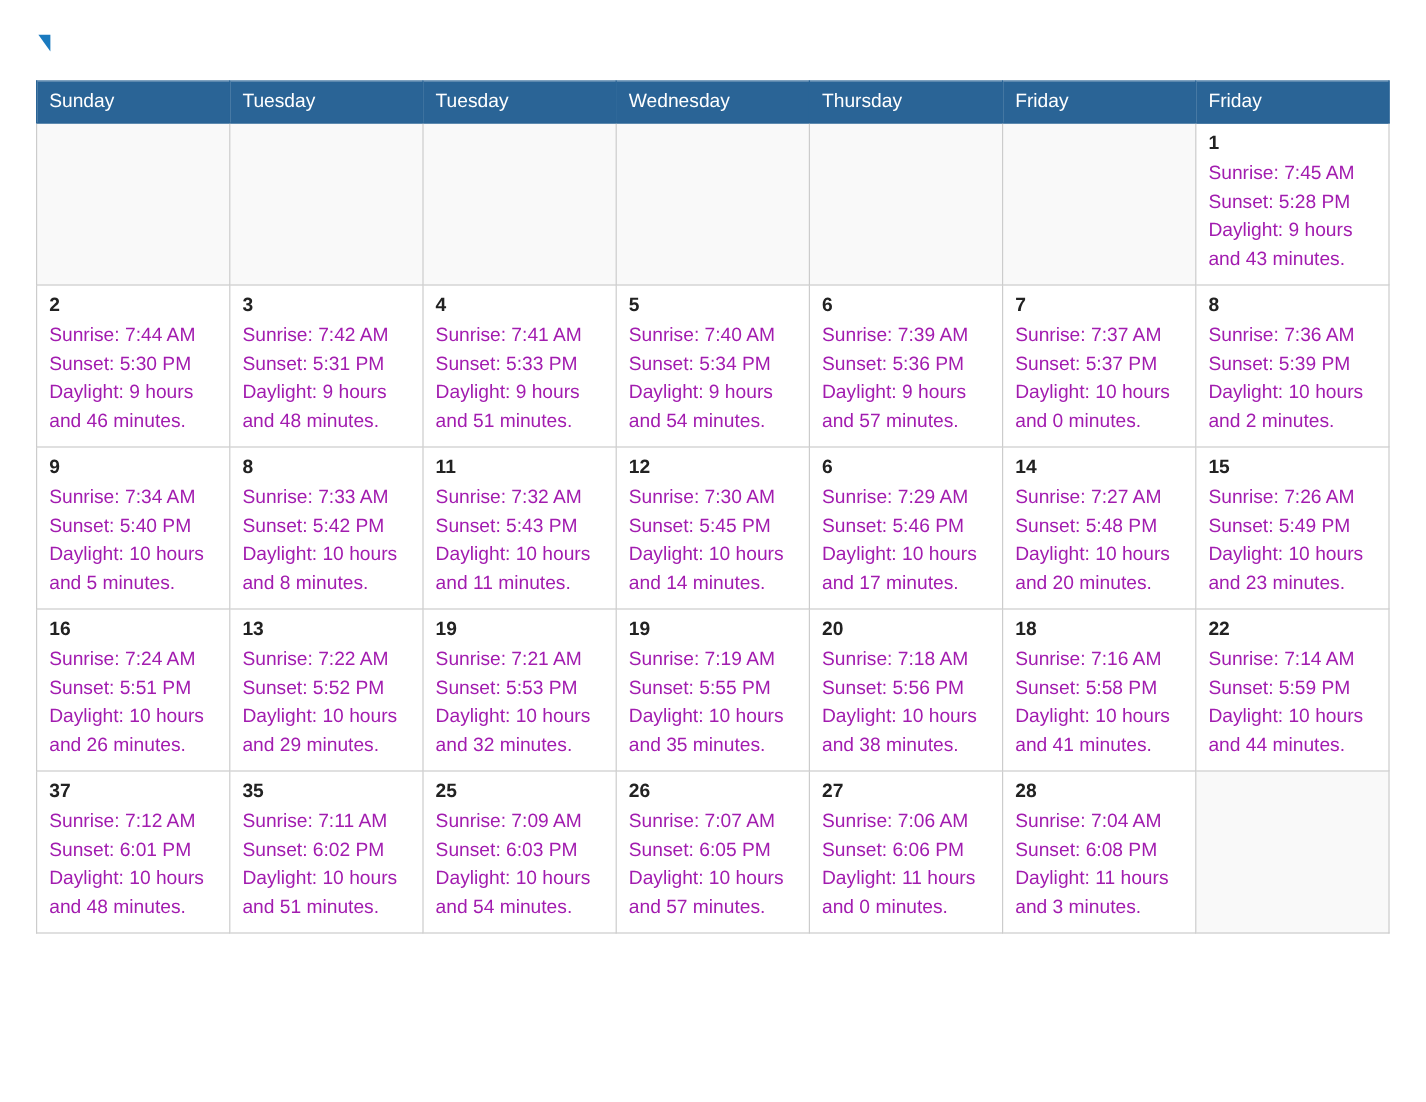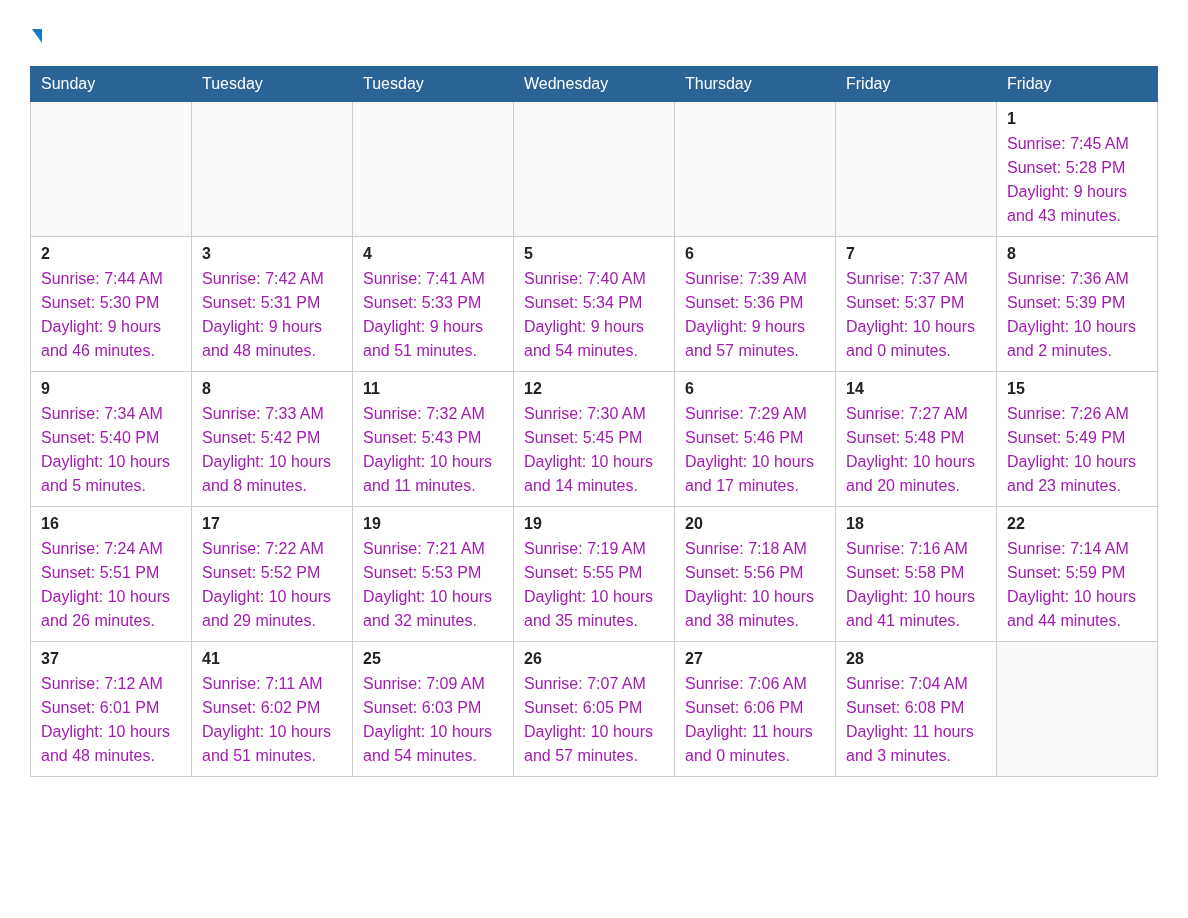--- a/index.html
+++ b/index.html
@@ -199,21 +199,21 @@
           <span class="day-num">15</span>
           <div class="day-info">Sunrise: 7:26 AM<br>Sunset: 5:49 PM<br>Daylight: 10 hours<br>and 23 minutes.</div>
         </td>
       </tr>
       <tr class="row-border-top">
         <td>
           <span class="day-num">16</span>
           <div class="day-info">Sunrise: 7:24 AM<br>Sunset: 5:51 PM<br>Daylight: 10 hours<br>and 26 minutes.</div>
         </td>
         <td>
-          <span class="day-num">17</span>
+          <span class="day-num">13</span>
           <div class="day-info">Sunrise: 7:22 AM<br>Sunset: 5:52 PM<br>Daylight: 10 hours<br>and 29 minutes.</div>
         </td>
         <td>
           <span class="day-num">19</span>
           <div class="day-info">Sunrise: 7:21 AM<br>Sunset: 5:53 PM<br>Daylight: 10 hours<br>and 32 minutes.</div>
         </td>
         <td>
           <span class="day-num">19</span>
           <div class="day-info">Sunrise: 7:19 AM<br>Sunset: 5:55 PM<br>Daylight: 10 hours<br>and 35 minutes.</div>
         </td>
@@ -229,21 +229,21 @@
           <span class="day-num">22</span>
           <div class="day-info">Sunrise: 7:14 AM<br>Sunset: 5:59 PM<br>Daylight: 10 hours<br>and 44 minutes.</div>
         </td>
       </tr>
       <tr class="row-border-top">
         <td>
           <span class="day-num">37</span>
           <div class="day-info">Sunrise: 7:12 AM<br>Sunset: 6:01 PM<br>Daylight: 10 hours<br>and 48 minutes.</div>
         </td>
         <td>
-          <span class="day-num">41</span>
+          <span class="day-num">35</span>
           <div class="day-info">Sunrise: 7:11 AM<br>Sunset: 6:02 PM<br>Daylight: 10 hours<br>and 51 minutes.</div>
         </td>
         <td>
           <span class="day-num">25</span>
           <div class="day-info">Sunrise: 7:09 AM<br>Sunset: 6:03 PM<br>Daylight: 10 hours<br>and 54 minutes.</div>
         </td>
         <td>
           <span class="day-num">26</span>
           <div class="day-info">Sunrise: 7:07 AM<br>Sunset: 6:05 PM<br>Daylight: 10 hours<br>and 57 minutes.</div>
         </td>

